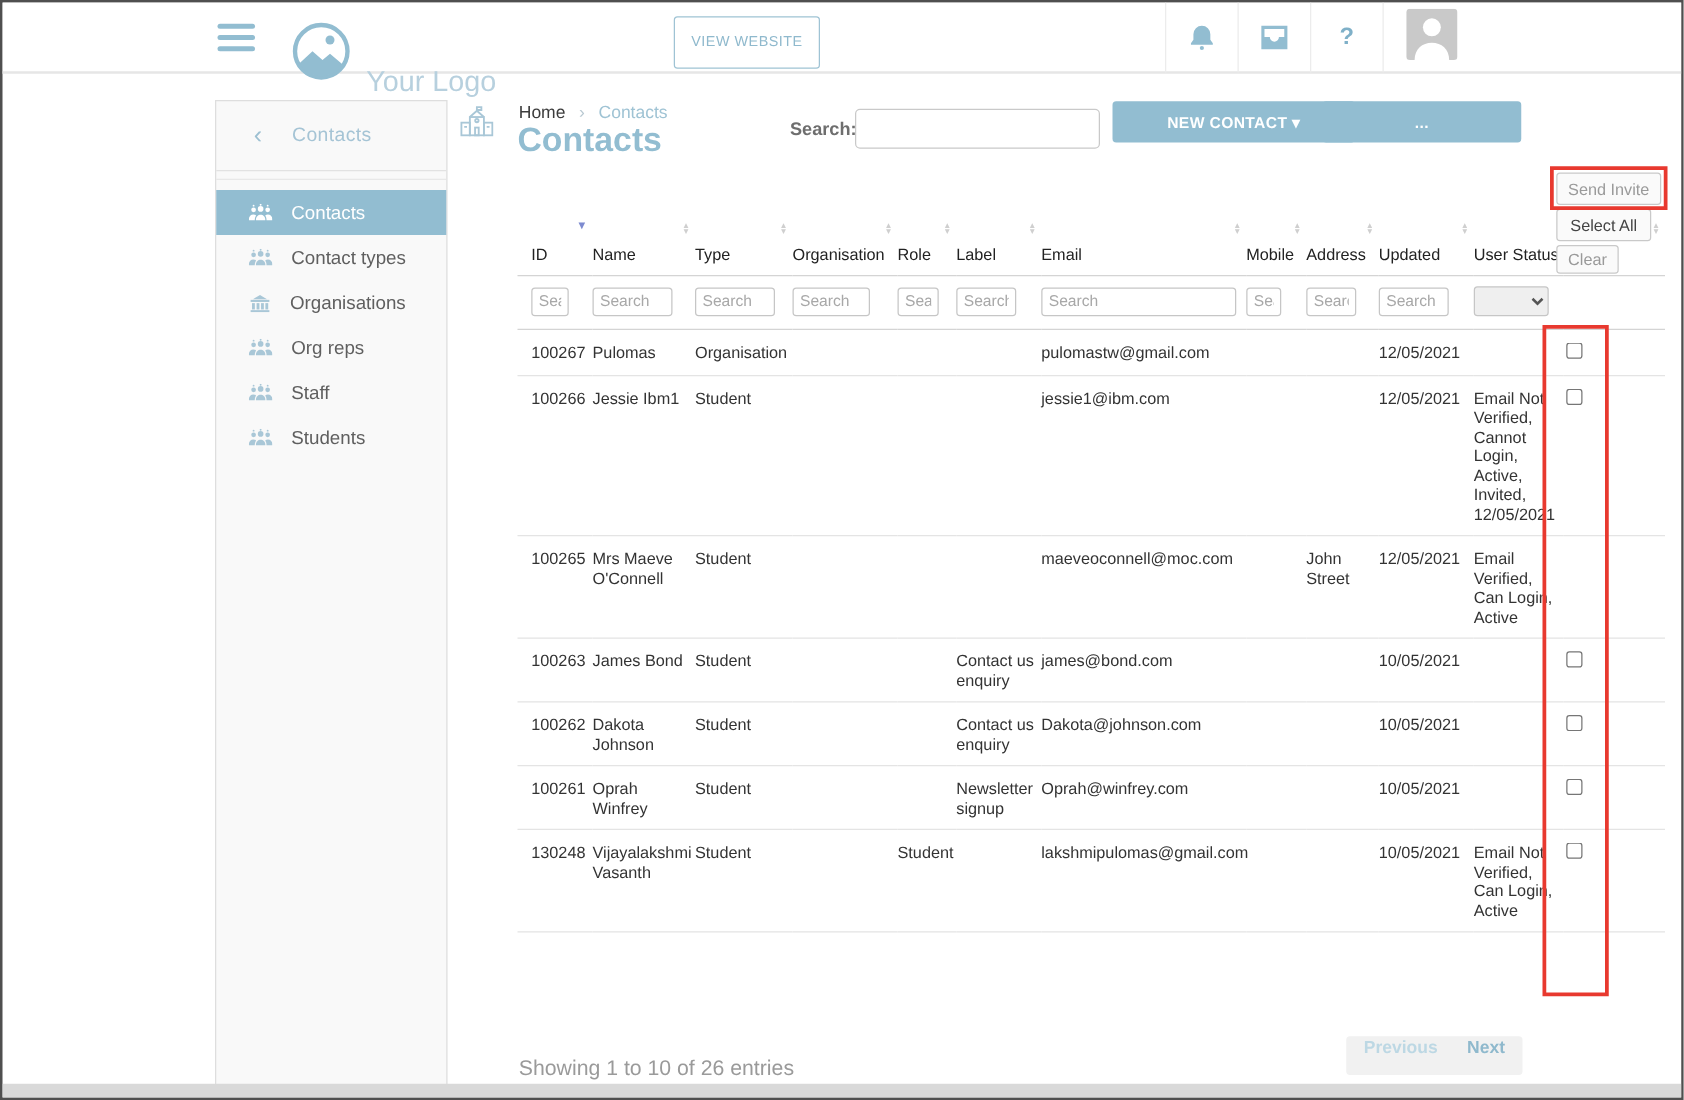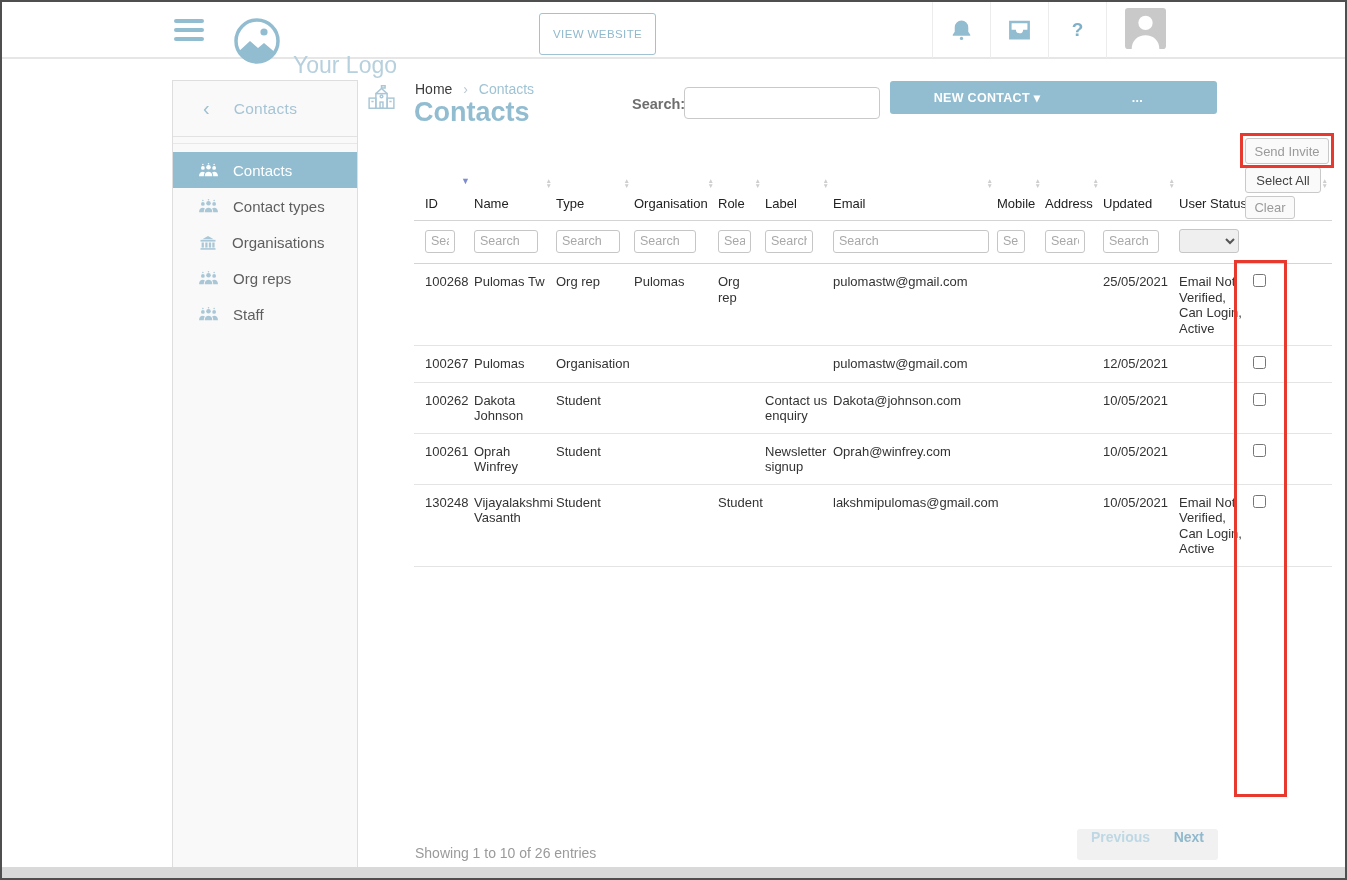--- a/index.html
+++ b/index.html
@@ -92,21 +92,21 @@
   tbody td.c-id, tr.label-row td.c-id, tr.filter-row td.c-id { padding-left:11px; }
   tbody td.c-name { padding-right:4px; }
   tbody td.c-type { padding-right:4px; }
   tbody td.c-label { padding-right:5px; }
   tbody td.c-updated { padding-right:4px; }
   tbody td.c-user_status { padding-right:4px; }
   tbody td.c-checkbox { padding-left:2px; }
   tbody input[type=checkbox] { width:13px; height:13px; cursor:pointer; }
 
   
-  .showing { position:absolute; left:413px; top:843px; font-size:14px; color:#9a9a9a; }
+  .showing { position:absolute; left:413px; top:843px; font-size:17px; color:#9a9a9a; }
   .pager { position:absolute; left:1075px; top:827px; width:141px; height:31px; background:#f1f1f1;
     border-radius:3px; display:flex; align-items:flex-start; justify-content:space-between; padding:0 14px; }
   .pager .prev { color:#bdd8e4; font-size:14px; font-weight:bold; cursor:default; }
   .pager .next { color:#8fb9cd; font-size:14px; font-weight:bold; cursor:pointer; }
   .bottom-bar { position:absolute; left:0; bottom:0; width:100%; height:11px; background:#d9d9d9; }
 </style>
 </head>
 <body>
 
 <div class="page">
@@ -238,20 +238,36 @@
               <path d="M0 14v-1c0-2.1 1.7-3.8 3.8-3.8.9 0 1.7.3 2.3.8C5.4 11 5 12.2 5 13.5V14H0z"></path>
               <path d="M20 14v-1c0-2.1-1.7-3.8-3.8-3.8-.9 0-1.7.3-2.3.8.7 1 1.1 2.2 1.1 3.5V14H20z"></path>
               <path d="M6 14v-.5C6 11.2 7.8 9.4 10 9.4s4 1.8 4 4.1V14H6z"></path>
               <circle cx="4" cy="1.6" r=".8"></circle>
               <circle cx="10" cy=".9" r=".8"></circle>
               <circle cx="16" cy="1.6" r=".8"></circle>
             </svg>
           </span>
           <span>Staff</span>
         </li>
+        <li class="">
+          <span class="ic">
+            <svg width="19" height="15" viewBox="0 0 20 16" fill="currentColor">
+              <circle cx="4" cy="5.2" r="2"></circle>
+              <circle cx="16" cy="5.2" r="2"></circle>
+              <circle cx="10" cy="4.4" r="2.4"></circle>
+              <path d="M0 14v-1c0-2.1 1.7-3.8 3.8-3.8.9 0 1.7.3 2.3.8C5.4 11 5 12.2 5 13.5V14H0z"></path>
+              <path d="M20 14v-1c0-2.1-1.7-3.8-3.8-3.8-.9 0-1.7.3-2.3.8.7 1 1.1 2.2 1.1 3.5V14H20z"></path>
+              <path d="M6 14v-.5C6 11.2 7.8 9.4 10 9.4s4 1.8 4 4.1V14H6z"></path>
+              <circle cx="4" cy="1.6" r=".8"></circle>
+              <circle cx="10" cy=".9" r=".8"></circle>
+              <circle cx="16" cy="1.6" r=".8"></circle>
+            </svg>
+          </span>
+          <span>Students</span>
+        </li>
       </ul>
   </aside>
 
   <span class="school-icon">
     <svg width="27" height="26" viewBox="0 0 24 22" fill="none" stroke="currentColor" stroke-width="1.3">
       <rect x="1" y="12" width="6" height="9"></rect>
       <rect x="17" y="12" width="6" height="9"></rect>
       <rect x="7" y="8" width="10" height="13"></rect>
       <path d="M7 8l5-4.5L17 8"></path>
       <path d="M12 3.5V1h3.2v2H12"></path>
@@ -359,44 +375,72 @@
             <td class="c-email"><input type="text" placeholder="Search" class="fw-email" style=""></td>
             <td class="c-mobile"><input type="text" placeholder="Search" class="fw-mobile" style=""></td>
             <td class="c-address"><input type="text" placeholder="Search" class="fw-address" style=""></td>
             <td class="c-updated"><input type="text" placeholder="Search" class="fw-updated" style=""></td>
             <td class="c-user_status"><select class="fw-user_status"><option></option></select></td>
             <td class="c-checkbox"></td>
           </tr>
         </thead>
       <tbody id="grid-body">
           <tr>
-            <td class="c-id">100268</td>
-            <td class="c-name">Pulomas Tw</td>
-            <td class="c-type">Org rep</td>
-            <td class="c-organisation">Pulomas</td>
-            <td class="c-role">Org rep</td>
-            <td class="c-label"></td>
-            <td class="c-email">pulomastw@gmail.com</td>
-            <td class="c-mobile"></td>
-            <td class="c-address"></td>
-            <td class="c-updated">25/05/2021</td>
-            <td class="c-user_status">Email Not Verified, Can Login, Active</td>
-            <td class="c-checkbox"><input type="checkbox" style=""></td>
-          </tr>
-          <tr>
             <td class="c-id">100267</td>
             <td class="c-name">Pulomas</td>
             <td class="c-type">Organisation</td>
             <td class="c-organisation"></td>
             <td class="c-role"></td>
             <td class="c-label"></td>
             <td class="c-email">pulomastw@gmail.com</td>
             <td class="c-mobile"></td>
             <td class="c-address"></td>
             <td class="c-updated">12/05/2021</td>
+            <td class="c-user_status"></td>
+            <td class="c-checkbox"><input type="checkbox" style=""></td>
+          </tr>
+          <tr>
+            <td class="c-id">100266</td>
+            <td class="c-name">Jessie Ibm1</td>
+            <td class="c-type">Student</td>
+            <td class="c-organisation"></td>
+            <td class="c-role"></td>
+            <td class="c-label"></td>
+            <td class="c-email">jessie1@ibm.com</td>
+            <td class="c-mobile"></td>
+            <td class="c-address"></td>
+            <td class="c-updated">12/05/2021</td>
+            <td class="c-user_status">Email Not Verified, Cannot Login, Active, Invited, 12/05/2021</td>
+            <td class="c-checkbox"><input type="checkbox" style=""></td>
+          </tr>
+          <tr>
+            <td class="c-id">100265</td>
+            <td class="c-name">Mrs Maeve O'Connell</td>
+            <td class="c-type">Student</td>
+            <td class="c-organisation"></td>
+            <td class="c-role"></td>
+            <td class="c-label"></td>
+            <td class="c-email">maeveoconnell@moc.com</td>
+            <td class="c-mobile"></td>
+            <td class="c-address">John Street</td>
+            <td class="c-updated">12/05/2021</td>
+            <td class="c-user_status">Email Verified, Can Login, Active</td>
+            <td class="c-checkbox"></td>
+          </tr>
+          <tr>
+            <td class="c-id">100263</td>
+            <td class="c-name">James Bond</td>
+            <td class="c-type">Student</td>
+            <td class="c-organisation"></td>
+            <td class="c-role"></td>
+            <td class="c-label">Contact us enquiry</td>
+            <td class="c-email">james@bond.com</td>
+            <td class="c-mobile"></td>
+            <td class="c-address"></td>
+            <td class="c-updated">10/05/2021</td>
             <td class="c-user_status"></td>
             <td class="c-checkbox"><input type="checkbox" style=""></td>
           </tr>
           <tr>
             <td class="c-id">100262</td>
             <td class="c-name">Dakota Johnson</td>
             <td class="c-type">Student</td>
             <td class="c-organisation"></td>
             <td class="c-role"></td>
             <td class="c-label">Contact us enquiry</td>

